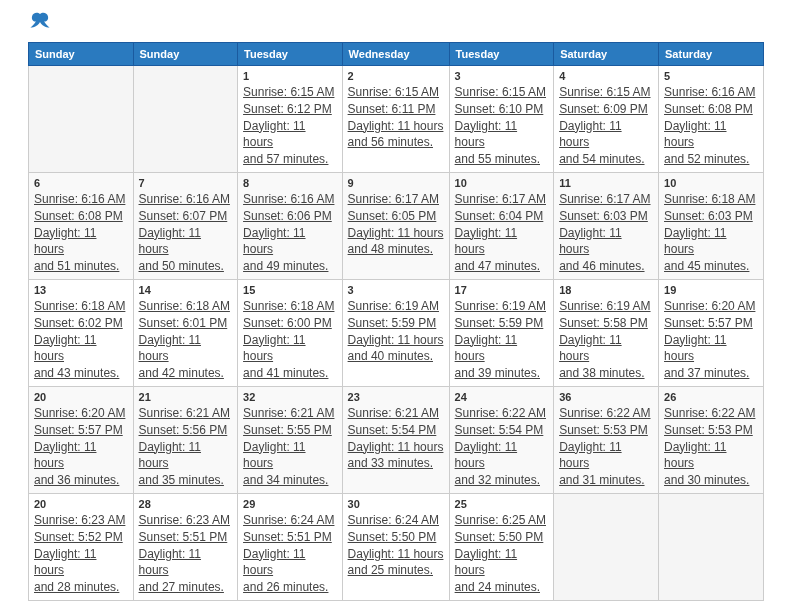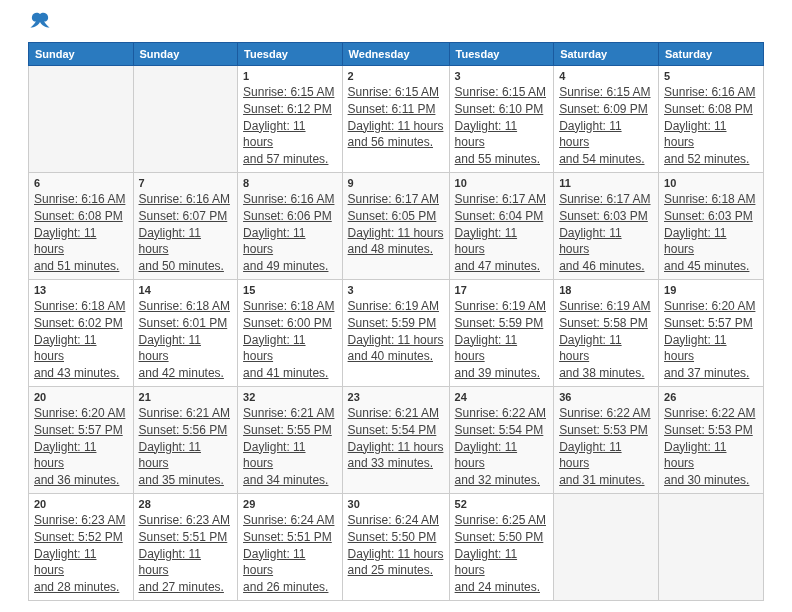--- a/index.html
+++ b/index.html
@@ -245,21 +245,21 @@
           </td>
           <td>
             <div class="day-num">29</div>
             <div class="day-info">Sunrise: 6:24 AM<br>Sunset: 5:51 PM<br>Daylight: 11 hours<br>and 26 minutes.</div>
           </td>
           <td>
             <div class="day-num">30</div>
             <div class="day-info">Sunrise: 6:24 AM<br>Sunset: 5:50 PM<br>Daylight: 11 hours<br>and 25 minutes.</div>
           </td>
           <td>
-            <div class="day-num">52</div>
+            <div class="day-num">25</div>
             <div class="day-info">Sunrise: 6:25 AM<br>Sunset: 5:50 PM<br>Daylight: 11 hours<br>and 24 minutes.</div>
           </td>
           <td class="empty"></td>
           <td class="empty"></td>
         </tr>
       </tbody>
   </table>
 </div>
 
 </body></html>

